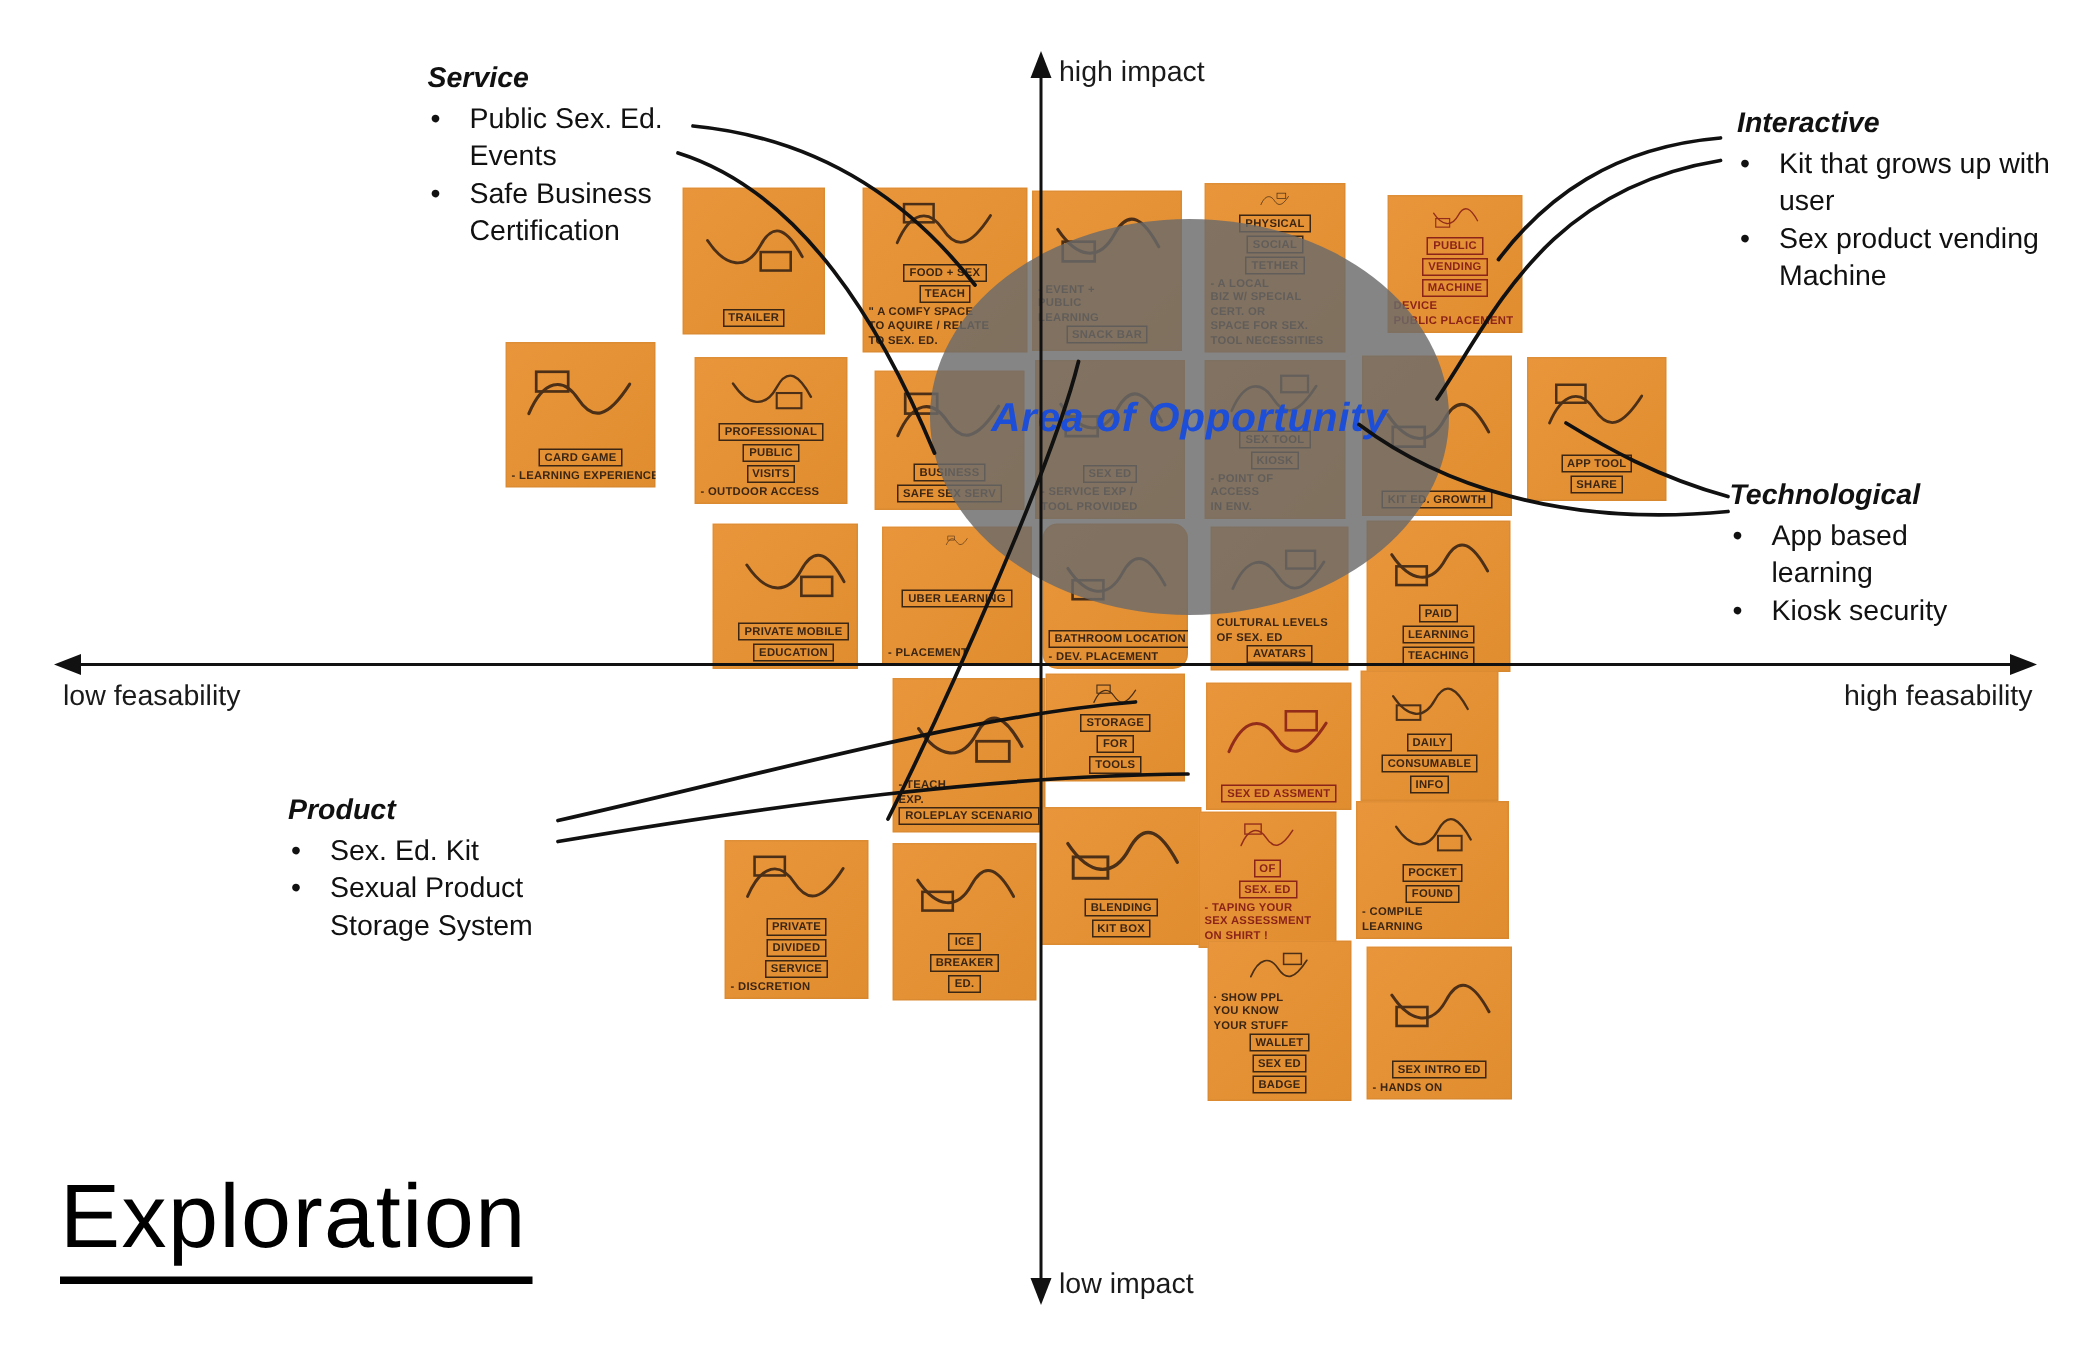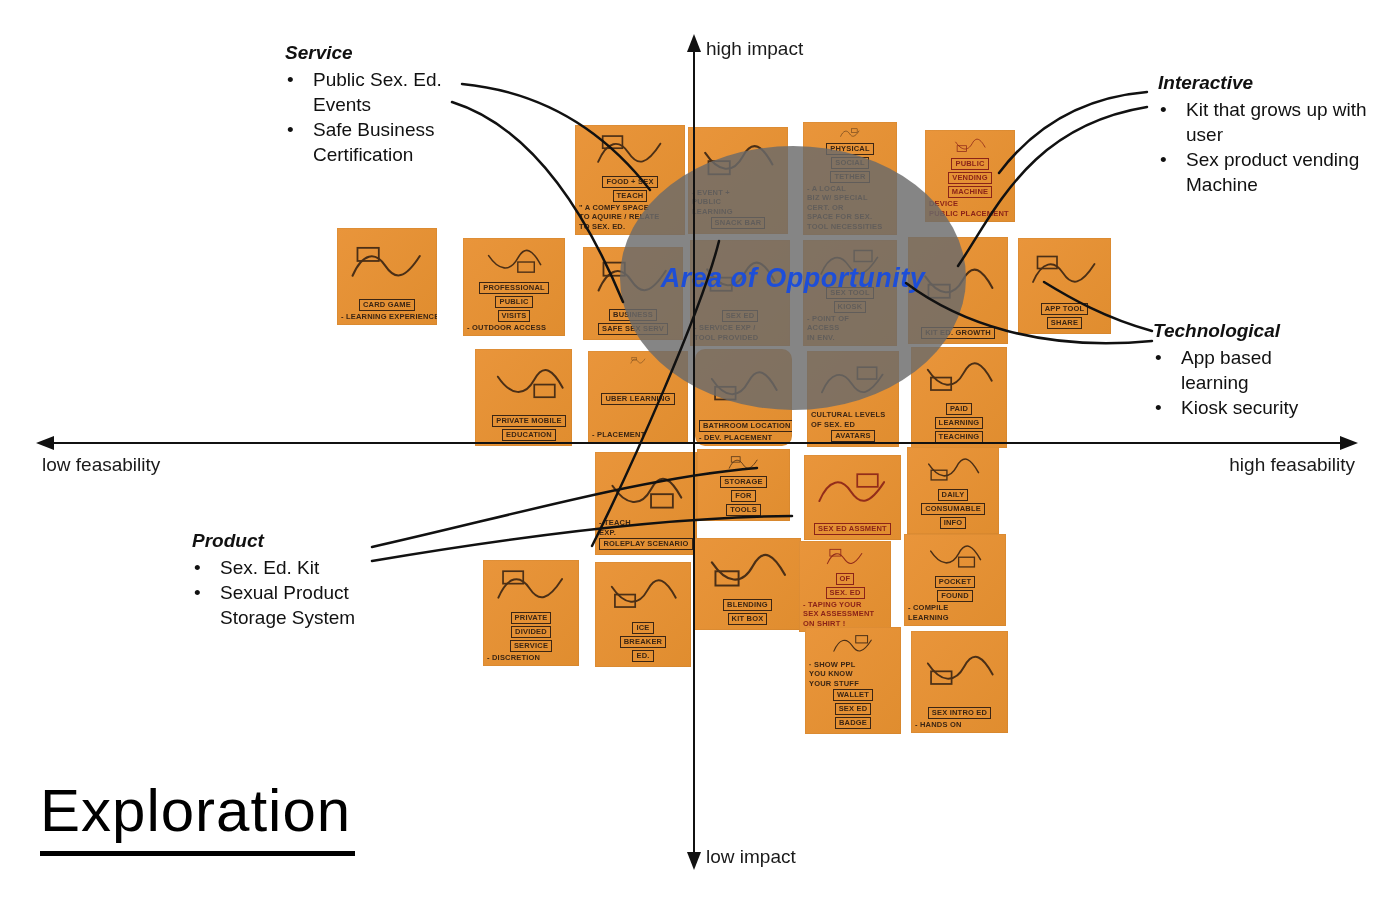--- a/index.html
+++ b/index.html
@@ -54,20 +54,27 @@
   #page-title{position:absolute;z-index:4;left:40px;top:776px;font-size:60px;font-weight:400;
         letter-spacing:1px;color:#000;border-bottom:5px solid #000;padding:0 4px 6px 0;
         display:inline-block;}
 </style>
 </head>
 <body>
 
 <div id="canvas">
 
   <div id="board">
+      <div class="note ink-black" style="left: 455px; top: 125px; width: 95px; height: 98px; background: linear-gradient(135deg, rgb(233, 149, 59), rgb(224, 141, 47));">
+        <svg viewBox="0 0 100 56" width="77" height="74" preserveAspectRatio="xMidYMid meet" class="doodle">
+          <path d="M10 20 C 26 44, 44 46, 56 24 S 80 12, 92 34" fill="none" stroke="#3b2513" stroke-width="2.5" stroke-linecap="round"></path>
+          <rect x="56" y="30" width="26" height="16" fill="none" stroke="#3b2513" stroke-width="2.2"></rect>
+        </svg>
+        <div class="nbox">TRAILER</div>
+      </div>
       <div class="note ink-black" style="left: 575px; top: 125px; width: 110px; height: 110px; background: linear-gradient(135deg, rgb(233, 149, 59), rgb(224, 141, 47));">
         <svg viewBox="0 0 100 56" width="92" height="44" preserveAspectRatio="xMidYMid meet" class="doodle">
           <path d="M8 42 C 20 14, 36 12, 48 30 S 72 46, 90 18" fill="none" stroke="#3b2513" stroke-width="2.5" stroke-linecap="round"></path>
           <rect x="14" y="8" width="26" height="16" fill="none" stroke="#3b2513" stroke-width="2.2"></rect>
         </svg>
         <div class="nbox">FOOD + SEX</div>
         <div class="nbox">TEACH</div>
         <div class="nline">" A COMFY SPACE</div>
         <div class="nline">TO AQUIRE / RELATE</div>
         <div class="nline">TO SEX. ED.</div>

